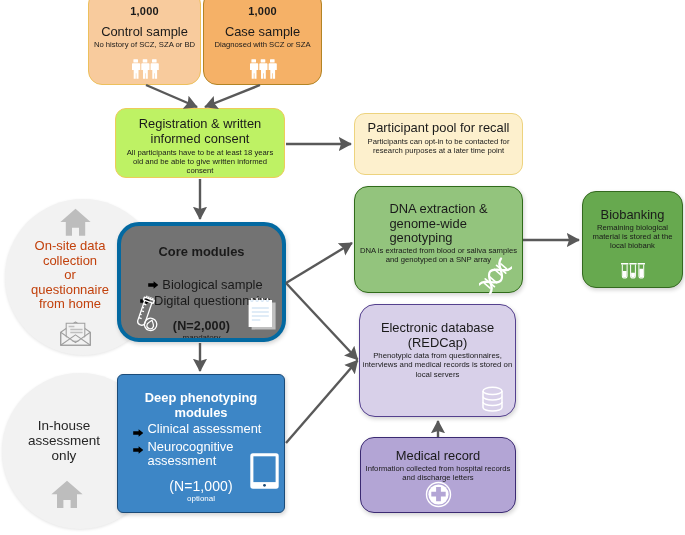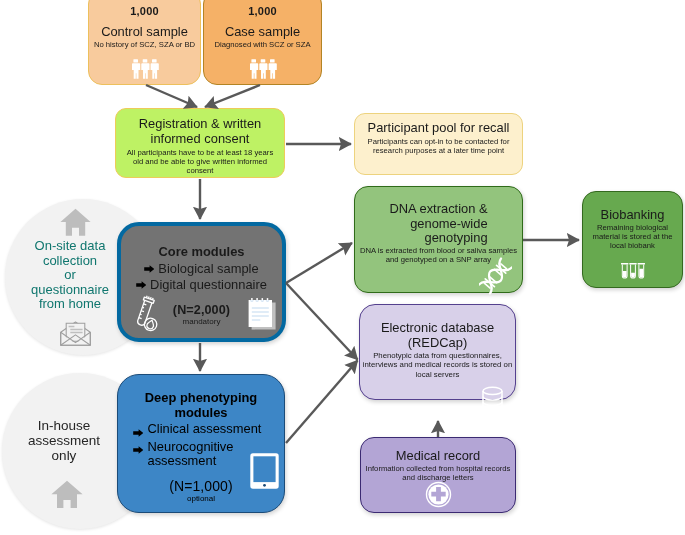--- a/index.html
+++ b/index.html
@@ -22,21 +22,21 @@
   <div class="circ" style="left:5px;top:199px;width:156px;height:156px;background:#f2f2f2;
               box-shadow:0 1px 3px rgba(0,0,0,0.10);"></div>
   <div class="circ" style="left:2px;top:373px;width:156px;height:156px;background:#f2f2f2;
               box-shadow:0 1px 3px rgba(0,0,0,0.10);"></div>
 
   <div class="icon" style="left:60px;top:208px;width:31px;height:29px;">
     <svg width="31" height="29" viewBox="0 0 31 29">
         <path fill="#bdbdbd" d="M15.5 0.8 L30.6 14.0 L25.2 14.0 L25.2 27.7 L19.0 27.7 L19.0 19.8 L12.0 19.8 L12.0 27.7 L5.8 27.7 L5.8 14.0 L0.4 14.0 Z"></path>
       </svg>
   </div>
-  <div style="position:absolute;left:6px;top:239px;width:128px;text-align:center;font-size:13px;line-height:14.6px;color:#0f766e;">
+  <div style="position:absolute;left:6px;top:239px;width:128px;text-align:center;font-size:13px;line-height:14.6px;color:#c2410c;">
     <div>On-site data</div>
     <div>collection</div>
     <div>or</div>
     <div>questionnaire</div>
     <div>from home</div>
   </div>
   <div class="icon" style="left:60px;top:319px;width:31px;height:27px;">
     <svg width="31" height="27" viewBox="0 0 31 27">
       <defs>
         <clipPath id="envClip">
@@ -136,21 +136,21 @@
     <div style="margin-top:7px;font-size:12.9px;line-height:14.5px;text-align:center;">
       <div>Participant pool for recall</div>
     </div>
     <div style="margin-top:1px;width:155px;font-size:7.7px;line-height:9.2px;text-align:center;">Participants can opt-in to be contacted for research purposes at a later time point</div>
   </div>
 
   <div class="box" style="left:117px;top:222px;width:169px;height:120px;background:#737373;
               border:4px solid #0369a1;border-radius:22px;
               box-shadow:1px 2px 4px rgba(0,0,0,0.18);">
     <div style="margin-top:18px;font-size:12.9px;font-weight:bold;">Core modules</div>
-    <div style="margin-top:2px;width:100%;font-size:12.9px;line-height:15.5px;">
+    <div style="margin-top:18px;width:100%;font-size:12.9px;line-height:15.5px;padding-left:8px;">
       <div style="display:flex;align-items:center;justify-content:center;gap:3px;">
         <span style="display:inline-block;width:11px;">
           <svg width="10.5" height="8" viewBox="0 0 10.5 8">
               <path fill="#000" d="M0.2 2.3 h5.4 v-2.1 l4.7 3.8 l-4.7 3.8 v-2.1 h-5.4 z"></path>
             </svg>
         </span>
         <span>Biological sample</span>
       </div>
       <div style="display:flex;align-items:center;justify-content:center;gap:3px;">
         <span style="display:inline-block;width:11px;">
@@ -197,21 +197,21 @@
       <g fill="none" stroke="#d3e4f4" stroke-width="1.1">
         <path d="M2.5 3.3 a1.5 1.7 0 0 0 2.8 0"></path>
           <path d="M7.7 3.3 a1.5 1.7 0 0 0 2.8 0"></path>
         <path d="M12.9 3.3 a1.5 1.7 0 0 0 2.8 0"></path>
           <path d="M18.1 3.3 a1.5 1.7 0 0 0 2.8 0"></path>
       </g>
     </svg>
   </div>
 
   <div class="box" style="left:117px;top:374px;width:168px;height:139px;background:#3d86c6;
-              border:1px solid #1b4b78;border-radius:22px;color:#000000;
+              border:1px solid #1b4b78;border-radius:6px;color:#ffffff;
               box-shadow:1px 2px 4px rgba(0,0,0,0.18);">
     <div style="margin-top:15px;font-size:12.9px;line-height:15px;font-weight:bold;text-align:center;">
       <div>Deep phenotyping</div>
       <div>modules</div>
     </div>
     <div style="margin-top:2px;margin-left:15px;align-self:flex-start;font-size:12.9px;line-height:14.4px;text-align:left;">
       <div style="display:flex;align-items:flex-start;gap:4px;">
         <span style="display:inline-block;width:10.5px;flex:none;padding-top:3.5px;">
           <svg width="10.5" height="8" viewBox="0 0 10.5 8">
               <path fill="#000" d="M0.2 2.3 h5.4 v-2.1 l4.7 3.8 l-4.7 3.8 v-2.1 h-5.4 z"></path>
@@ -235,21 +235,21 @@
     <svg width="31" height="38" viewBox="0 0 31 38">
       <rect x="1.3" y="1.3" width="28.4" height="35.4" rx="2.6" fill="#ffffff"></rect>
       <rect x="4.4" y="4.3" width="22.2" height="25.8" fill="#3d86c6"></rect>
       <circle cx="15.5" cy="33.3" r="1.4" fill="#1b4b78"></circle>
     </svg>
   </div>
 
   <div class="box" style="left:354px;top:186px;width:169px;height:107px;background:#93c47d;
               border:1px solid #2f6b19;border-radius:14px;
               box-shadow:1px 2px 4px rgba(0,0,0,0.18);">
-    <div style="margin-top:15px;font-size:12.9px;line-height:14.5px;text-align:right;">
+    <div style="margin-top:15px;font-size:12.9px;line-height:14.5px;text-align:left;">
       <div>DNA extraction &amp;</div>
       <div>genome-wide</div>
       <div>genotyping</div>
     </div>
     <div style="margin-top:0px;width:160px;font-size:7.7px;line-height:9.2px;text-align:center;">DNA is extracted from blood or saliva samples and genotyped on a SNP array</div>
   </div>
   <div class="icon" style="left:479px;top:257px;width:33px;height:38px;">
     <svg width="33" height="38" viewBox="0 0 33 38">
       <g transform="rotate(40 16.5 19)">
         <g fill="none" stroke="#ffffff" stroke-width="2.2" stroke-linecap="round">
@@ -289,21 +289,21 @@
         </g>
         <g transform="translate(16.6,0)">
           <rect x="0" y="0" width="7.4" height="1.5" rx="0.3"></rect>
           <path d="M0.8 1.5 h1.0 v11.2 a1.9 1.9 0 0 0 3.8 0 v-11.2 h1.0 v11.2 a2.9 2.9 0 0 1 -5.8 0 z"></path>
           <path d="M1.8 5.8 h3.8 v6.9 a1.9 1.9 0 0 1 -3.8 0 z"></path>
         </g>
       </g>
     </svg>
   </div>
 
-  <div class="box" style="left:359px;top:304px;width:157px;height:96px;background:#d8d0e9;
+  <div class="box" style="left:359px;top:304px;width:157px;height:113px;background:#d8d0e9;
               border:1px solid #54408e;border-radius:16px;
               box-shadow:1px 2px 4px rgba(0,0,0,0.18);">
     <div style="margin-top:16px;font-size:12.9px;line-height:14.5px;text-align:center;">
       <div>Electronic database</div>
       <div>(REDCap)</div>
     </div>
     <div style="margin-top:1px;width:150px;font-size:7.8px;line-height:9.4px;text-align:center;">Phenotypic data from questionnaires, interviews and medical records is stored on local servers</div>
   </div>
   <div class="icon" style="left:481px;top:386px;width:23px;height:27px;">
     <svg width="23" height="27" viewBox="0 0 23 27">

